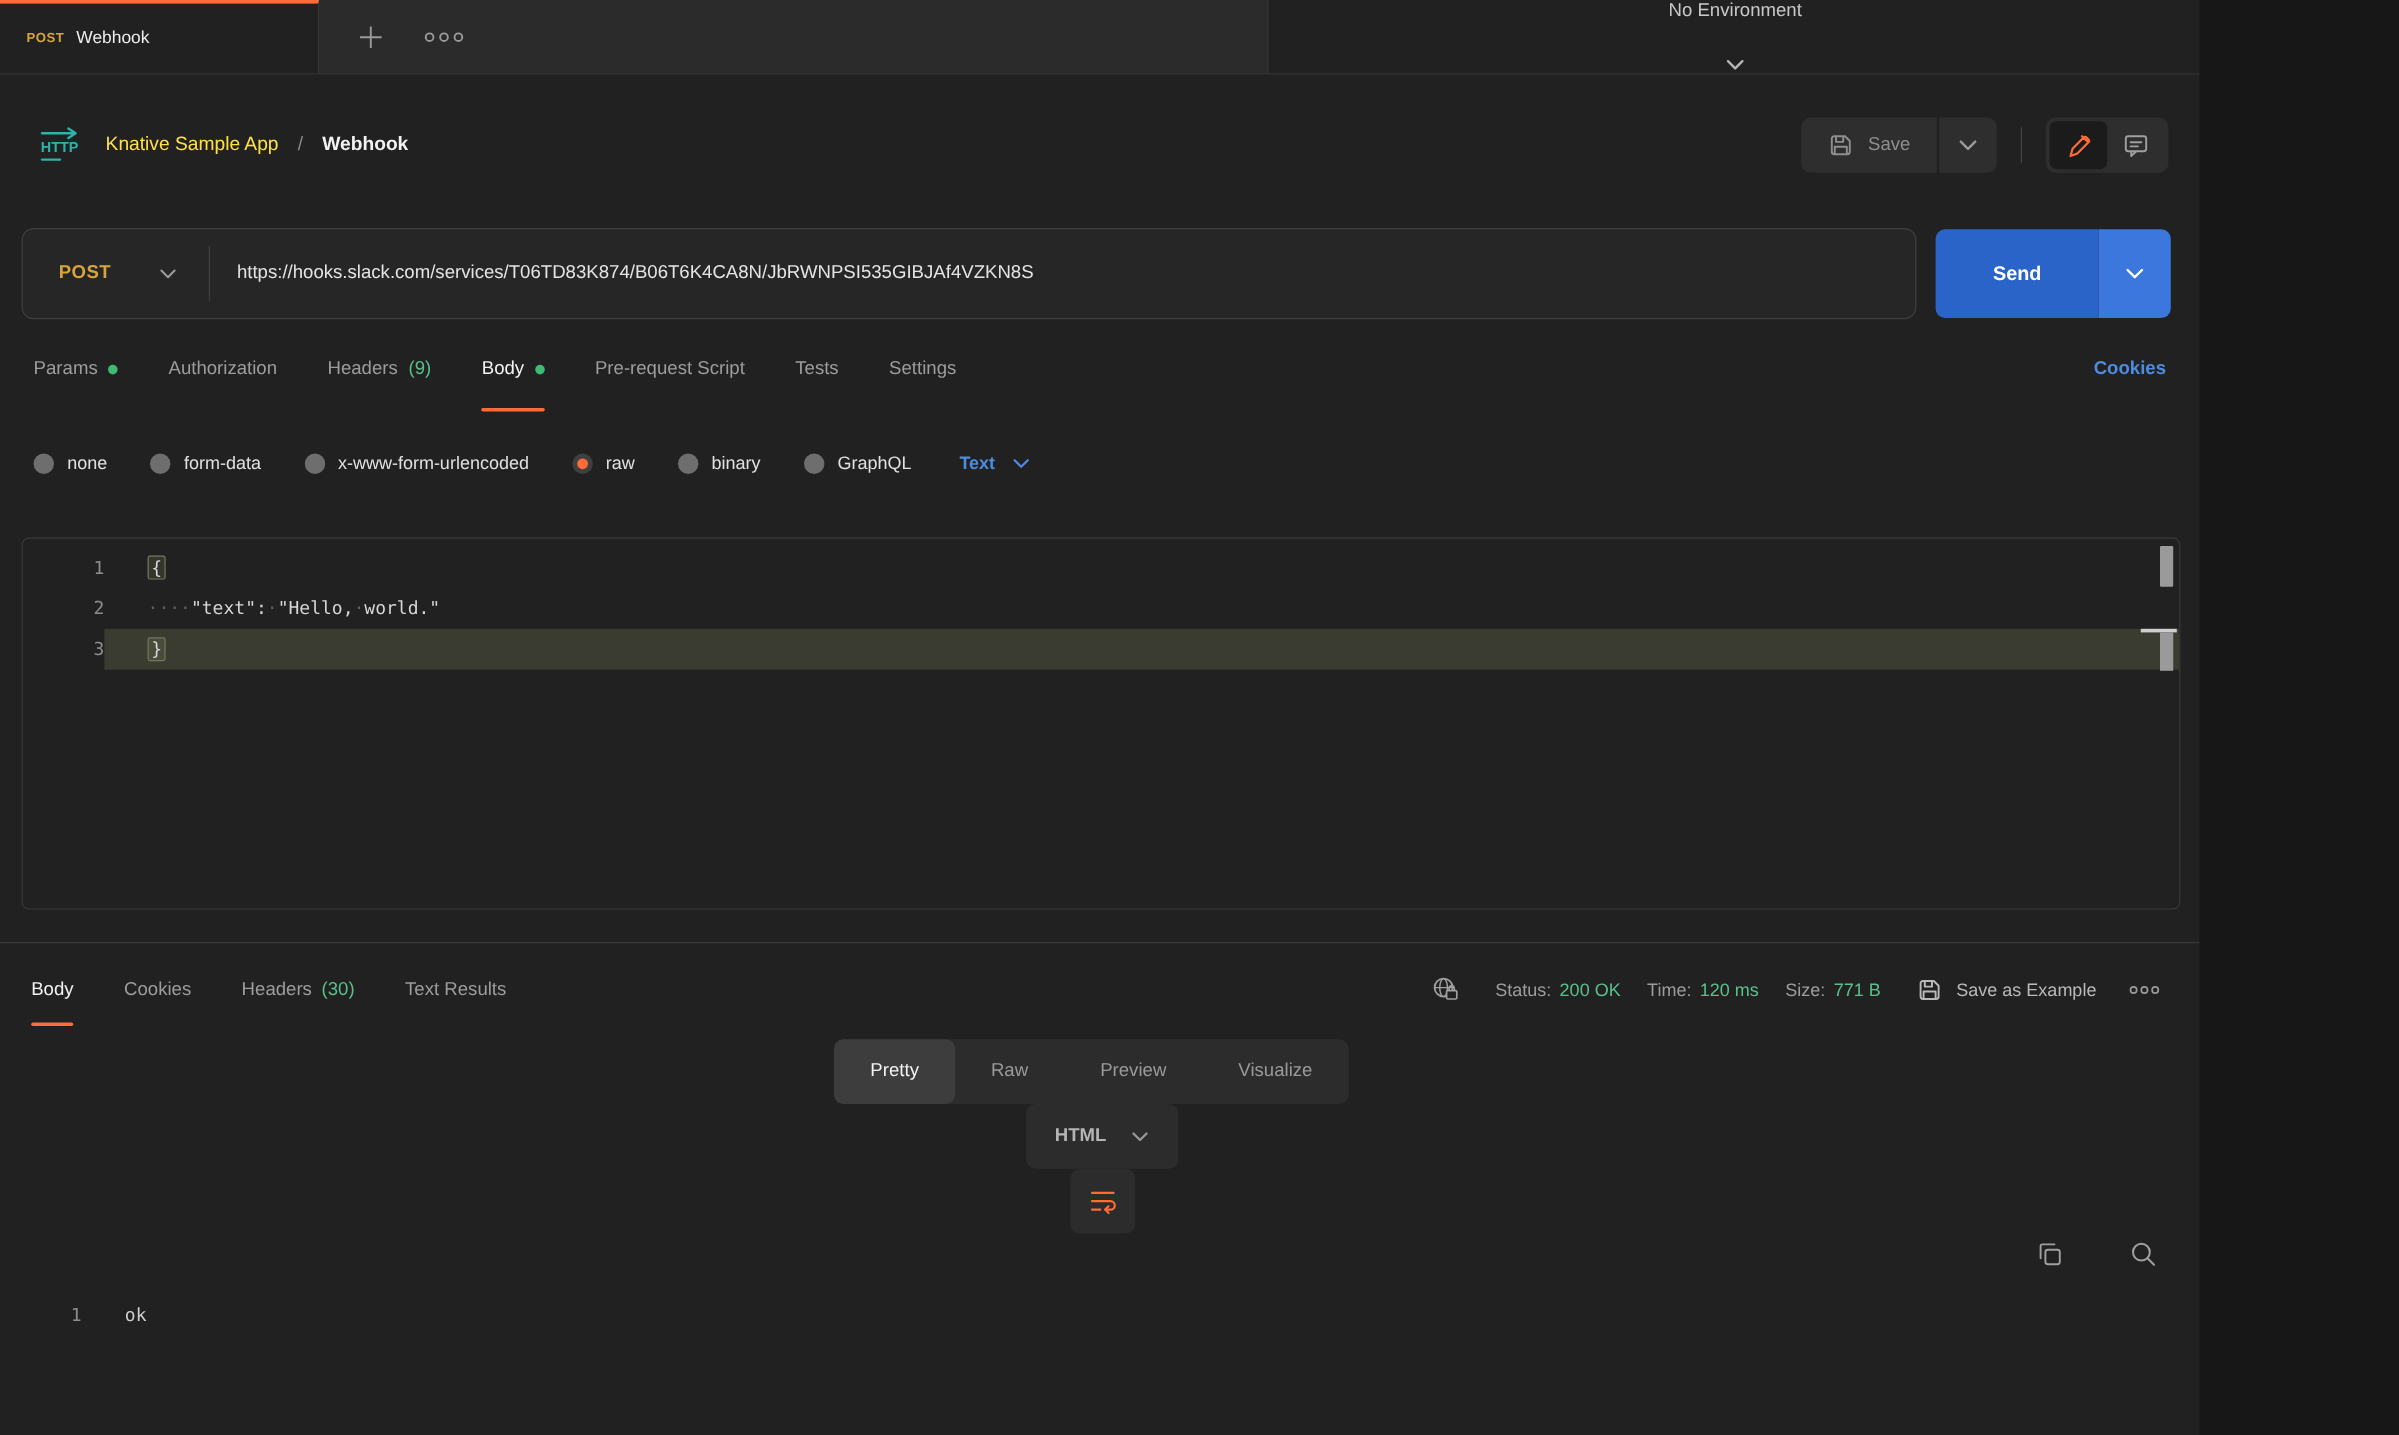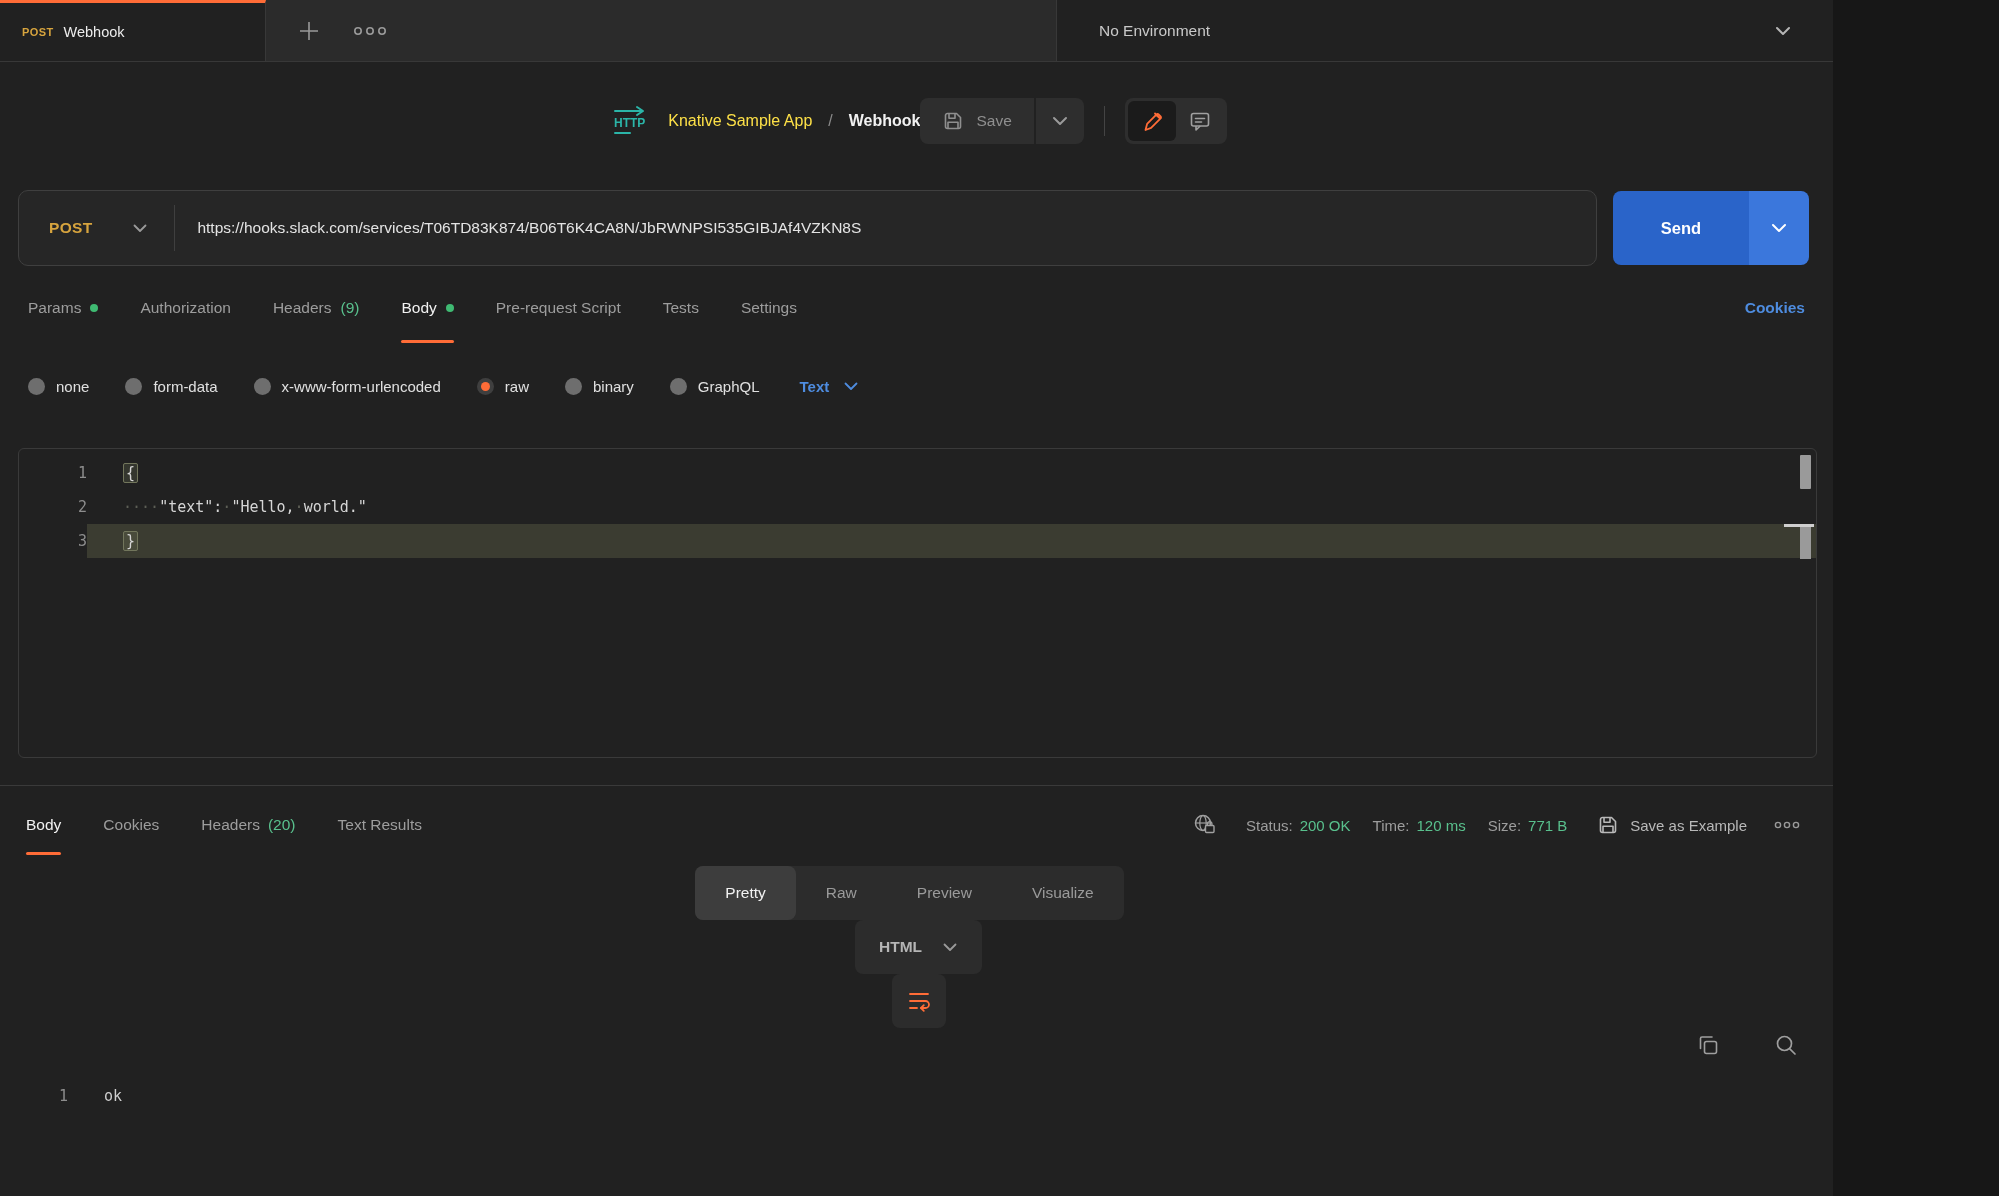--- a/index.html
+++ b/index.html
@@ -17,25 +17,25 @@
     border-right:1px solid #383838; display:flex; align-items:center; gap:10px;
     padding:0 22px; cursor:default;
   }
   .tab-method { color:#d7a43e; font-size:11px; font-weight:700; letter-spacing:.4px; }
   .tab-title  { color:#ededed; font-size:14.5px; }
   .tab-strip { flex:1; background:#2b2b2b; display:flex; align-items:center; gap:14px; padding:0 22px; }
   .icon-btn { background:transparent; border:none; padding:8px; cursor:pointer; border-radius:4px; }
   .env-panel {
     width:777px; background:#212121; border-left:1px solid #383838;
     display:flex; align-items:center; justify-content:space-between;
-    padding:0 40px 0 42px; color:#c9c9c9; font-size:15.5px;
-  }
-
-  
-  .subheader { height:100px; display:flex; align-items:center; justify-content:center; padding:18px 26px 0 30px; }
+    padding:0 40px 0 42px; color:#c9c9c9; font-size:15.5px;flex-direction:column;
+  }
+
+  
+  .subheader { height:100px; display:flex; align-items:center; justify-content:space-between; padding:18px 26px 0 30px; }
   .breadcrumb { display:flex; align-items:center; gap:16px; font-size:16px; }
   .crumb-collection { color:#fde047; cursor:pointer; }
   .crumb-sep { color:#8a8a8a; }
   .crumb-request { color:#f2f2f2; font-weight:700; }
   .actions { display:flex; align-items:center; }
   .save-group { display:flex; gap:2px; }
   .save-btn {
     height:46px; display:flex; align-items:center; gap:12px; padding:0 22px;
     background:#2e2e2e; border:none; border-radius:8px 0 0 8px; color:#8f8f8f; font-size:15.5px; cursor:pointer;
   }
@@ -345,21 +345,21 @@
     <div class="resp-header">
       <div class="resp-tabs">
         <div class="resp-tab active">
           <span>Body</span>
         </div>
         <div class="resp-tab">
           <span>Cookies</span>
         </div>
         <div class="resp-tab">
           <span>Headers</span>
-          <span class="count-green">(20)</span>
+          <span class="count-green">(30)</span>
         </div>
         <div class="resp-tab">
           <span>Text Results</span>
         </div>
       </div>
       <div class="resp-meta">
         <button class="resp-icon-btn">
           <span>
             <svg width="28" height="26" viewBox="0 0 28 26">
               <circle cx="11" cy="11" r="7.5" stroke="#a0a0a0" stroke-width="1.5" fill="none"></circle>

